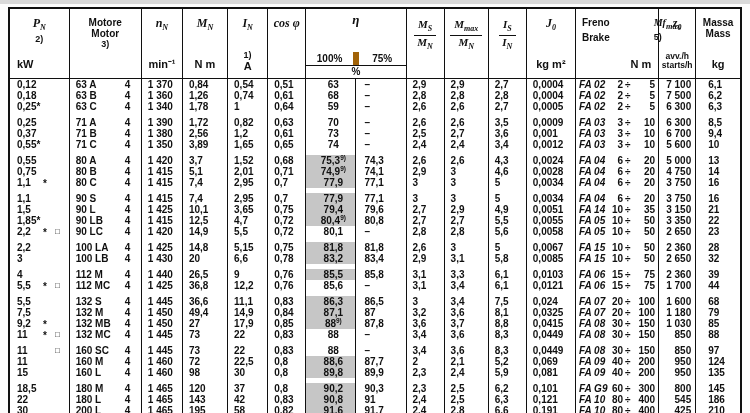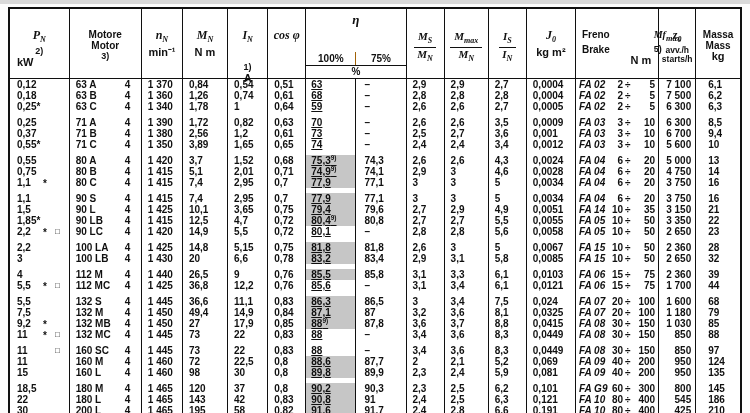--- a/index.html
+++ b/index.html
@@ -5,51 +5,51 @@
   html,body{margin:0;padding:0;width:750px;height:413px;background:#fcfcfc;overflow:hidden;
     font-family:"Liberation Sans",sans-serif;color:#101010;}
   .scan-top{position:absolute;top:0;left:0;width:750px;height:4px;background:#d9d9d9;}
   .wrap{position:absolute;top:7px;left:8px;}
   table{border-collapse:collapse;table-layout:fixed;width:734px;border:2px solid #101010;background:#fff;}
   th,td{border-left:1px solid #101010;border-right:1px solid #101010;padding:0;font-weight:bold;}
   thead th{border-bottom:1px solid #101010;height:69px;vertical-align:top;font-size:10px;}
   tbody td{height:11px;line-height:11px;font-size:10px;white-space:nowrap;vertical-align:middle;}
   tr.gap td{height:5px;line-height:5px;font-size:1px;}
   
-  .hv{display:flex;flex-direction:column;height:69px;box-sizing:border-box;padding:20px 2px;text-align:center;}
+  .hv{display:flex;flex-direction:column;height:69px;box-sizing:border-box;padding:8px 2px;text-align:center;}
   .sp{flex:1;}
   .sym{font-family:"Liberation Serif",serif;font-style:italic;font-size:12px;line-height:13px;}
   .sym sub,.frac sub{font-size:8px;font-style:italic;font-family:"Liberation Serif",serif;}
   .note{font-size:9px;line-height:11px;font-weight:bold;}
   .unit{font-size:11px;line-height:11px;}
   .unit-left{text-align:left;padding-left:5px;}
   .hlines{font-size:10px;line-height:11px;}
   .eta-wrap{padding:0;}
   .eta-sym{padding-top:3px;font-family:"Liberation Serif",serif;font-style:italic;font-size:13px;}
   .eta-split{display:flex;border-bottom:1px solid #101010;line-height:13px;}
   .eta-half{flex:1;font-size:10px;}
-  .eta-right{border-left:1px solid #a16207;}
+  .eta-right{border-left:6px solid #a16207;}
   .eta-unit{line-height:12px;font-size:10px;}
   .frac{margin:2px auto 0 auto;display:inline-block;font-family:"Liberation Serif",serif;font-style:italic;font-size:11px;line-height:11px;}
   .fnum{display:block;border-bottom:1px solid #101010;padding:0 4px 1px 4px;}
   .fden{display:block;padding-top:1px;}
   .brk-line{display:flex;justify-content:space-between;padding:0 4px;font-size:10px;line-height:11px;text-align:left;gap:44px;}
   .brk-mf{font-family:"Liberation Serif",serif;font-style:italic;}
   .brk-note{margin-right:12px;}
   .unit-right{text-align:right;padding-right:5px;}
   .z-units{font-size:8.5px;line-height:9px;}
   
   .c-pn{position:relative;padding-left:7px;text-align:left;}
   .pn-star{position:absolute;left:33px;top:1px;}
   .pn-box{position:absolute;left:45px;top:0;font-size:8px;}
   .c-mo .mrow{display:flex;}
   .mo-name{flex:1;text-align:left;padding-left:6px;}
   .mo-poles{width:16px;text-align:left;}
   .c-num{text-align:left;padding-left:6px;}
-  .c-eta1{text-align:left;padding-left:5px;text-decoration:underline;}
+  .c-eta1{text-align:center;padding-left:5px;}
   .c-eta1 sup{font-size:6.5px;line-height:0;vertical-align:super;}
   .hl{background:#c6c6c6;}
   .c-eta2{padding-left:8px;}
   .c-brake .brow{display:flex;padding:0 3px;}
   .bcode{width:31px;text-align:left;font-style:italic;}
   .bmin{flex:1;text-align:right;}
   .bdiv{width:9px;text-align:center;}
   .bmax{width:23px;text-align:right;}
   .c-z0{text-align:right;padding-right:4px;}
   .c-kg{text-align:left;padding-left:12px;}

